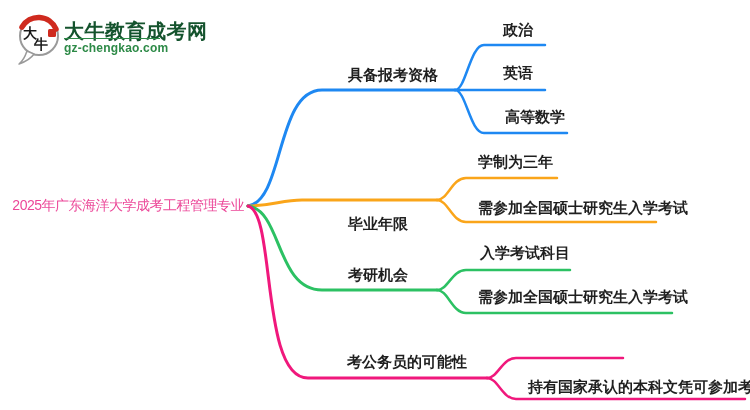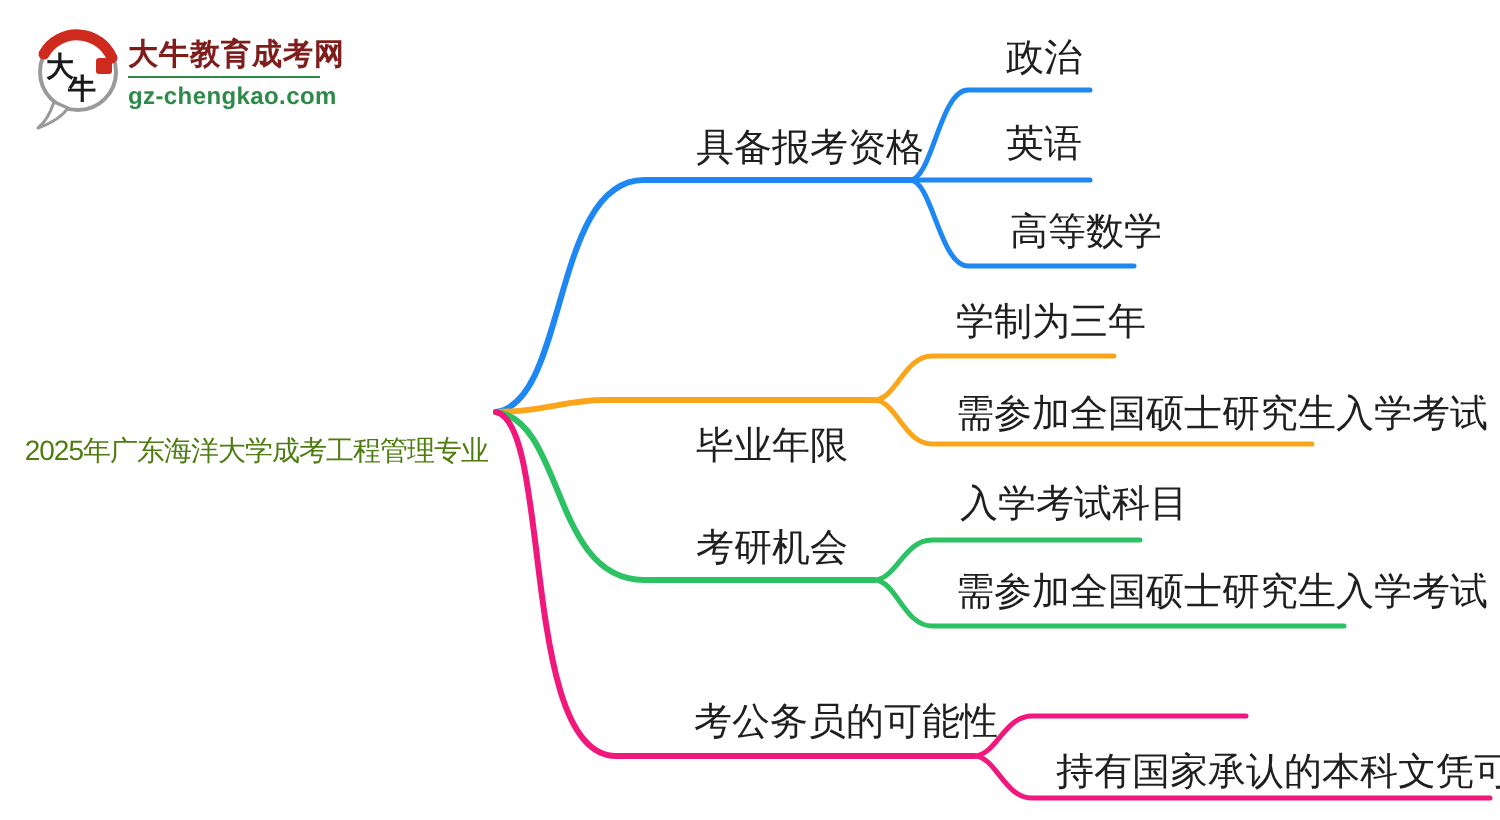--- a/index.html
+++ b/index.html
@@ -3,35 +3,34 @@
 <meta charset="utf-8">
 <style>
   html,body{margin:0;padding:0;}
   body{
     width:750px;height:410px;position:relative;background:#ffffff;overflow:hidden;
     font-family:"Liberation Sans","DejaVu Sans",sans-serif;
   }
   #stage{position:absolute;left:0;top:0;width:750px;height:410px;}
   svg.lines{position:absolute;left:0;top:0;}
   .node{
-    position:absolute;color:#1f1f1f;font-size:19px;line-height:17px;
-    white-space:nowrap;letter-spacing:0px;
+    position:absolute;color:#1f1f1f;font-size:15px;line-height:17px;
+    white-space:nowrap;letter-spacing:0px;font-weight:bold;
   }
   .root-label{
     position:absolute;left:6px;top:196px;width:238px;text-align:right;
-    color:#4d7c0f;font-size:14px;line-height:19px;white-space:nowrap;
+    color:#ec4899;font-size:14px;line-height:19px;white-space:nowrap;
     letter-spacing:-0.5px;
-    margin-top:20px;
   }
   
   .logo{position:absolute;left:14px;top:12px;width:180px;height:52px;}
   .logo-icon{position:absolute;left:0;top:0;}
   .logo-title{
-    position:absolute;left:50px;top:6px;color:#7f1d1d;font-weight:bold;
-    font-size:15px;letter-spacing:0.5px;white-space:nowrap;
+    position:absolute;left:50px;top:6px;color:#14532d;font-weight:bold;
+    font-size:20px;letter-spacing:0.5px;white-space:nowrap;
   }
   .logo-rule{position:absolute;left:50px;top:26px;width:96px;height:1px;background:#2d8a47;}
   .logo-url{
     position:absolute;left:50px;top:29px;color:#2d8a47;font-weight:bold;
     font-size:12px;letter-spacing:0.2px;white-space:nowrap;
   }
 </style>
 </head>
 <body>
 

